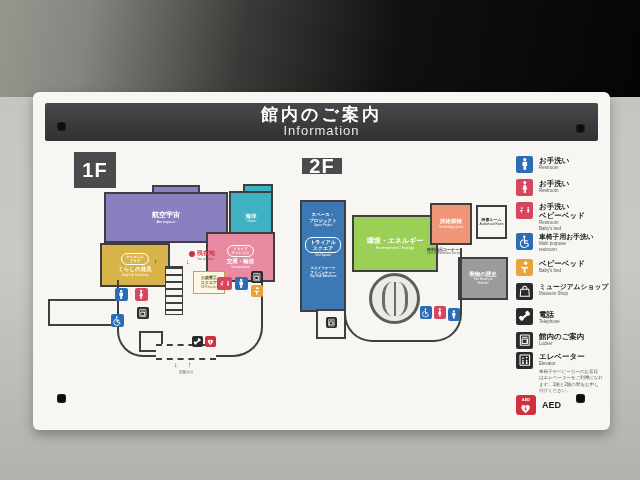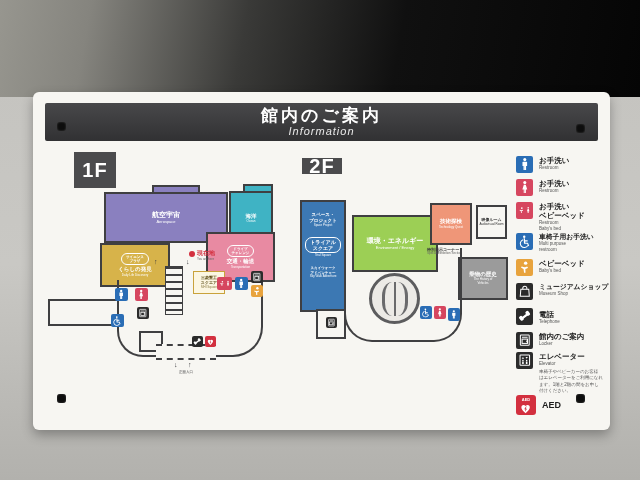--- a/index.html
+++ b/index.html
@@ -7,21 +7,21 @@
          font-family:"Liberation Sans","DejaVu Sans",sans-serif;
          background:linear-gradient(180deg,#c3c2be 0%,#c9c8c4 55%,#b2b1ad 100%);}
   .ceiling{position:absolute;left:0;top:0;width:640px;height:97px;
            background:linear-gradient(100deg,#97968f 0%,#85847e 14%,#3a3a38 38%,#101010 62%,#050505 100%);}
   .board{position:absolute;left:33px;top:92px;width:577px;height:338px;background:#f7f6f2;
          border-radius:6px;box-shadow:0 5px 12px rgba(0,0,0,.30);}
   .titlebar{position:absolute;left:45px;top:103px;width:553px;height:38px;border-radius:2px;
             background:linear-gradient(180deg,#48484a,#313133);display:flex;flex-direction:column;
             align-items:center;justify-content:center;color:#fff;line-height:1.1;}
   .titlebar .t-jp{font-size:17px;font-weight:bold;letter-spacing:3px;}
-  .titlebar .t-en{font-size:11px;letter-spacing:1px;color:#e8e8e8;font-style:italic;}
+  .titlebar .t-en{font-size:13px;letter-spacing:1px;color:#e8e8e8;}
   .screw{position:absolute;width:9px;height:9px;border-radius:3px;background:#0d0d0d;box-shadow:inset 0 0 2px #444;}
   .fbadge{position:absolute;background:#4b4b4d;color:#fff;display:flex;align-items:center;justify-content:center;
           font-weight:bold;font-size:20px;letter-spacing:1px;}
   .room{position:absolute;box-sizing:border-box;border:2px solid #3f3f41;display:flex;flex-direction:column;
         align-items:center;justify-content:center;text-align:center;color:#fff;line-height:1.3;}
   .jp-l{font-size:7px;font-weight:bold;}
   .jp-m{font-size:5.5px;font-weight:bold;}
   .jp-s{font-size:4.5px;font-weight:bold;}
   .en-m{font-size:4px;}
   .en-s{font-size:3px;}

